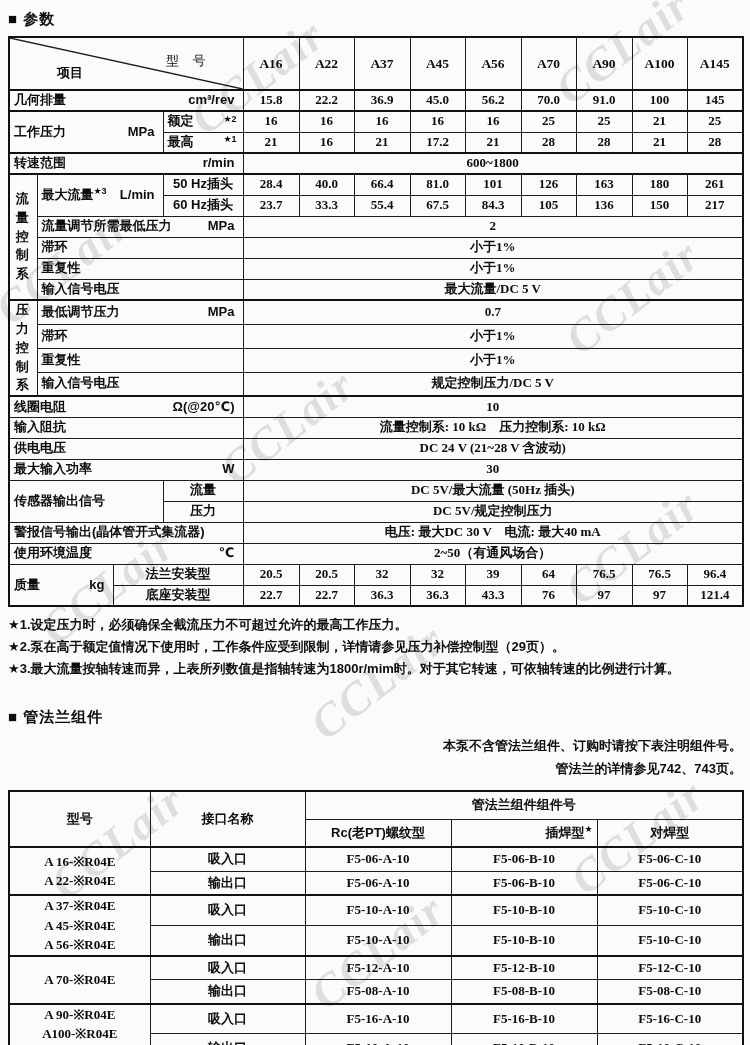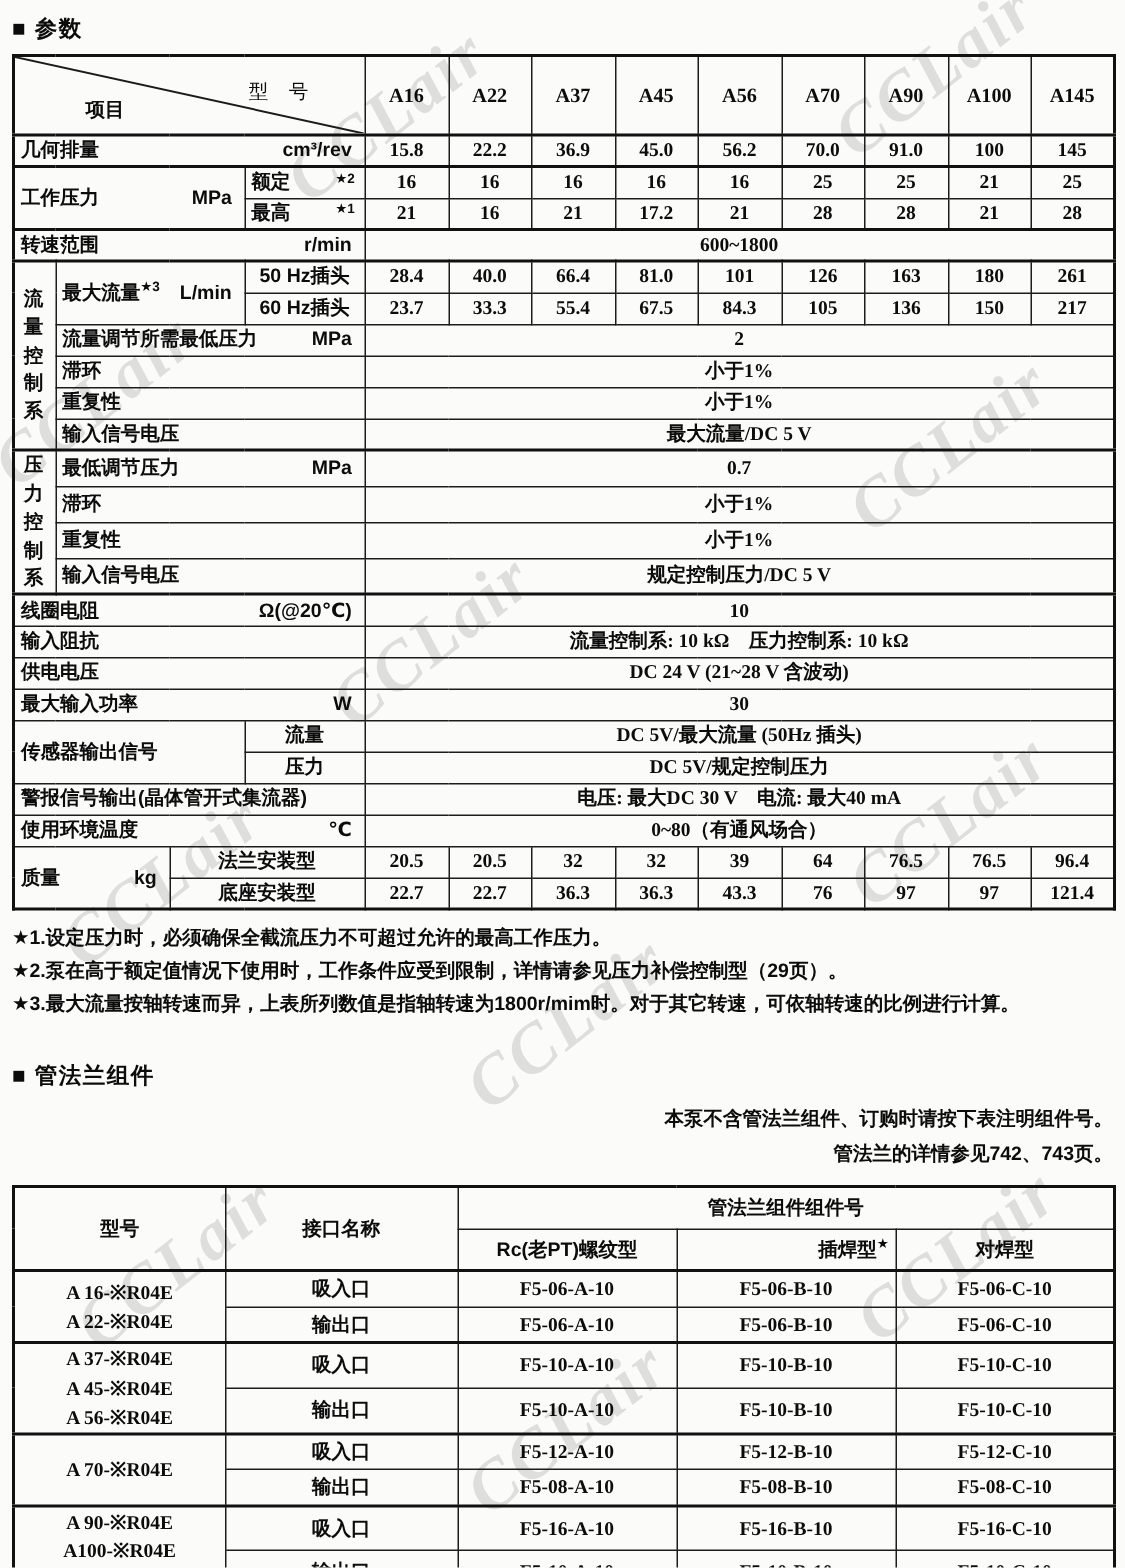--- a/index.html
+++ b/index.html
@@ -302,21 +302,21 @@
             <td colspan="4" class="lab">警报信号输出(晶体管开式集流器)</td>
             <td colspan="9" class="val">电压: 最大DC 30 V　电流: 最大40 mA</td>
           </tr>
           <tr>
             <td colspan="4" class="lab">
               <div class="fx">
                 <span class="t">使用环境温度</span>
                 <span class="u">℃</span>
               </div>
             </td>
-            <td colspan="9" class="val">0~80（有通风场合）</td>
+            <td colspan="9" class="val">2~50（有通风场合）</td>
           </tr>
           <tr>
             <td colspan="2" rowspan="2" class="lab">
               <div class="fx">
                 <span class="t">质量</span>
                 <span class="u">kg</span>
               </div>
             </td>
             <td colspan="2" class="sub">法兰安装型</td>
             <td class="val">20.5</td>

